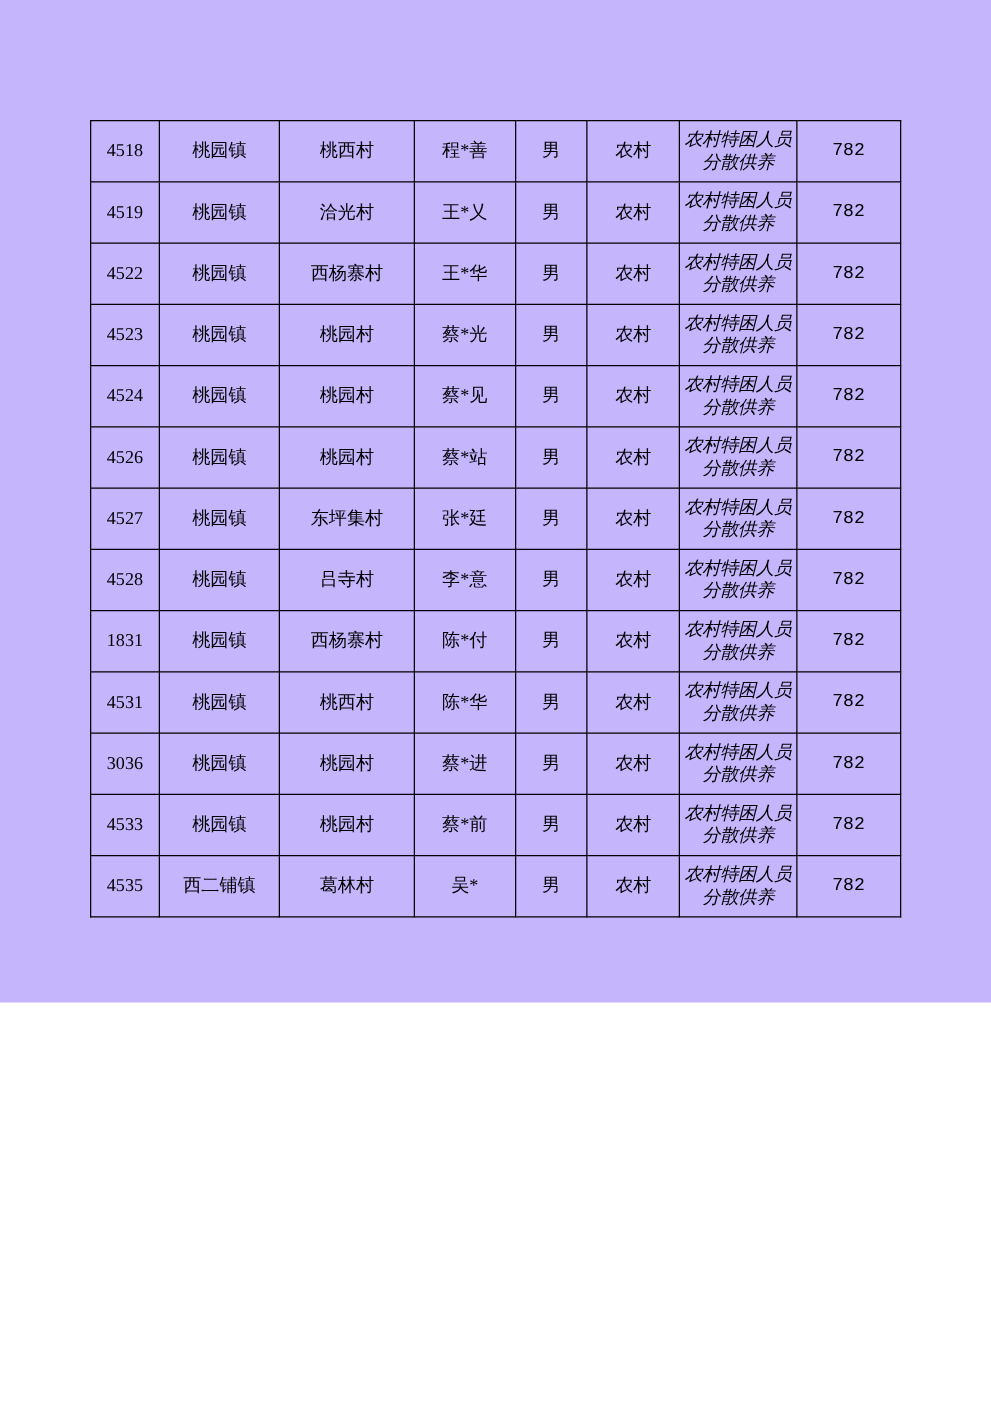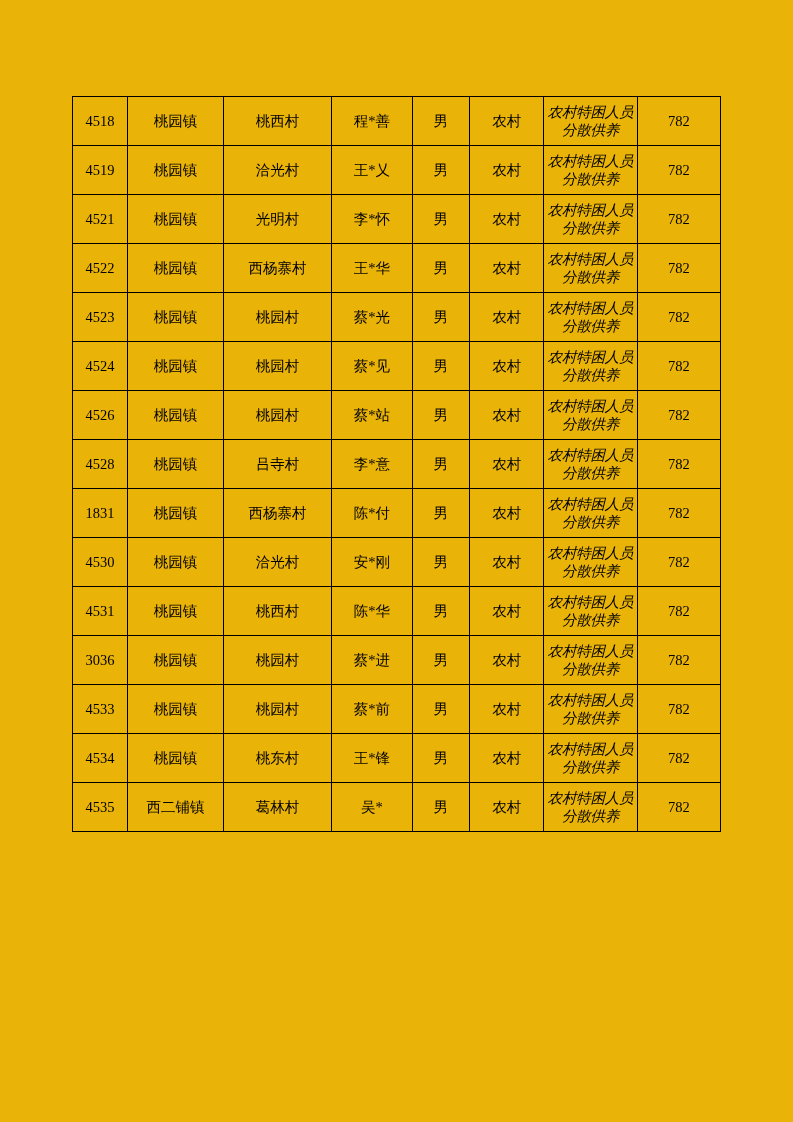--- a/index.html
+++ b/index.html
@@ -12,22 +12,22 @@
     height: 1122px;
     font-family: "Liberation Serif", "DejaVu Serif", serif;
     color: #000000;
     position: relative;
   }
   .page {
     position: absolute;
     left: 0;
     top: 0;
     width: 793px;
-    height: 1122px;
-    background: #eab308;
+    height: 802px;
+    background: #c4b5fd;
   }
   .table-wrap {
     position: absolute;
     left: 72px;
     top: 96px;
     width: 649px;
   }
   table.data-table {
     border-collapse: collapse;
     table-layout: fixed;
@@ -50,21 +50,21 @@
   col.c-sex    { width: 52px; }
   col.c-type   { width: 68px; }
   col.c-cat    { width: 85px; }
   col.c-amt    { width: 76px; }
 
   td.cell-id {
     font-family: "Liberation Serif", "DejaVu Serif", serif;
     font-size: 15px;
   }
   td.cell-amt {
-    font-family: Liberation Serif, serif;
+    font-family: Liberation Mono, monospace;
     font-size: 15px;
   }
   td.cell-cat {
     font-size: 12.5px;
     line-height: 1.12;
     letter-spacing: -0.2px;
     padding: 0 1px;
     font-style: italic;
   }
   td.cell-cat .cat-text {
@@ -110,32 +110,20 @@
             <td class="cell-vill">洽光村</td>
             <td class="cell-name">王*乂</td>
             <td class="cell-sex">男</td>
             <td class="cell-type">农村</td>
             <td class="cell-cat">
               <span class="cat-text">农村特困人员分散供养</span>
             </td>
             <td class="cell-amt">782</td>
           </tr>
           <tr>
-            <td class="cell-id">4521</td>
-            <td class="cell-town">桃园镇</td>
-            <td class="cell-vill">光明村</td>
-            <td class="cell-name">李*怀</td>
-            <td class="cell-sex">男</td>
-            <td class="cell-type">农村</td>
-            <td class="cell-cat">
-              <span class="cat-text">农村特困人员分散供养</span>
-            </td>
-            <td class="cell-amt">782</td>
-          </tr>
-          <tr>
             <td class="cell-id">4522</td>
             <td class="cell-town">桃园镇</td>
             <td class="cell-vill">西杨寨村</td>
             <td class="cell-name">王*华</td>
             <td class="cell-sex">男</td>
             <td class="cell-type">农村</td>
             <td class="cell-cat">
               <span class="cat-text">农村特困人员分散供养</span>
             </td>
             <td class="cell-amt">782</td>
@@ -170,20 +158,32 @@
             <td class="cell-vill">桃园村</td>
             <td class="cell-name">蔡*站</td>
             <td class="cell-sex">男</td>
             <td class="cell-type">农村</td>
             <td class="cell-cat">
               <span class="cat-text">农村特困人员分散供养</span>
             </td>
             <td class="cell-amt">782</td>
           </tr>
           <tr>
+            <td class="cell-id">4527</td>
+            <td class="cell-town">桃园镇</td>
+            <td class="cell-vill">东坪集村</td>
+            <td class="cell-name">张*廷</td>
+            <td class="cell-sex">男</td>
+            <td class="cell-type">农村</td>
+            <td class="cell-cat">
+              <span class="cat-text">农村特困人员分散供养</span>
+            </td>
+            <td class="cell-amt">782</td>
+          </tr>
+          <tr>
             <td class="cell-id">4528</td>
             <td class="cell-town">桃园镇</td>
             <td class="cell-vill">吕寺村</td>
             <td class="cell-name">李*意</td>
             <td class="cell-sex">男</td>
             <td class="cell-type">农村</td>
             <td class="cell-cat">
               <span class="cat-text">农村特困人员分散供养</span>
             </td>
             <td class="cell-amt">782</td>
@@ -194,32 +194,20 @@
             <td class="cell-vill">西杨寨村</td>
             <td class="cell-name">陈*付</td>
             <td class="cell-sex">男</td>
             <td class="cell-type">农村</td>
             <td class="cell-cat">
               <span class="cat-text">农村特困人员分散供养</span>
             </td>
             <td class="cell-amt">782</td>
           </tr>
           <tr>
-            <td class="cell-id">4530</td>
-            <td class="cell-town">桃园镇</td>
-            <td class="cell-vill">洽光村</td>
-            <td class="cell-name">安*刚</td>
-            <td class="cell-sex">男</td>
-            <td class="cell-type">农村</td>
-            <td class="cell-cat">
-              <span class="cat-text">农村特困人员分散供养</span>
-            </td>
-            <td class="cell-amt">782</td>
-          </tr>
-          <tr>
             <td class="cell-id">4531</td>
             <td class="cell-town">桃园镇</td>
             <td class="cell-vill">桃西村</td>
             <td class="cell-name">陈*华</td>
             <td class="cell-sex">男</td>
             <td class="cell-type">农村</td>
             <td class="cell-cat">
               <span class="cat-text">农村特困人员分散供养</span>
             </td>
             <td class="cell-amt">782</td>
@@ -234,32 +222,20 @@
             <td class="cell-cat">
               <span class="cat-text">农村特困人员分散供养</span>
             </td>
             <td class="cell-amt">782</td>
           </tr>
           <tr>
             <td class="cell-id">4533</td>
             <td class="cell-town">桃园镇</td>
             <td class="cell-vill">桃园村</td>
             <td class="cell-name">蔡*前</td>
-            <td class="cell-sex">男</td>
-            <td class="cell-type">农村</td>
-            <td class="cell-cat">
-              <span class="cat-text">农村特困人员分散供养</span>
-            </td>
-            <td class="cell-amt">782</td>
-          </tr>
-          <tr>
-            <td class="cell-id">4534</td>
-            <td class="cell-town">桃园镇</td>
-            <td class="cell-vill">桃东村</td>
-            <td class="cell-name">王*锋</td>
             <td class="cell-sex">男</td>
             <td class="cell-type">农村</td>
             <td class="cell-cat">
               <span class="cat-text">农村特困人员分散供养</span>
             </td>
             <td class="cell-amt">782</td>
           </tr>
           <tr>
             <td class="cell-id">4535</td>
             <td class="cell-town">西二铺镇</td>

